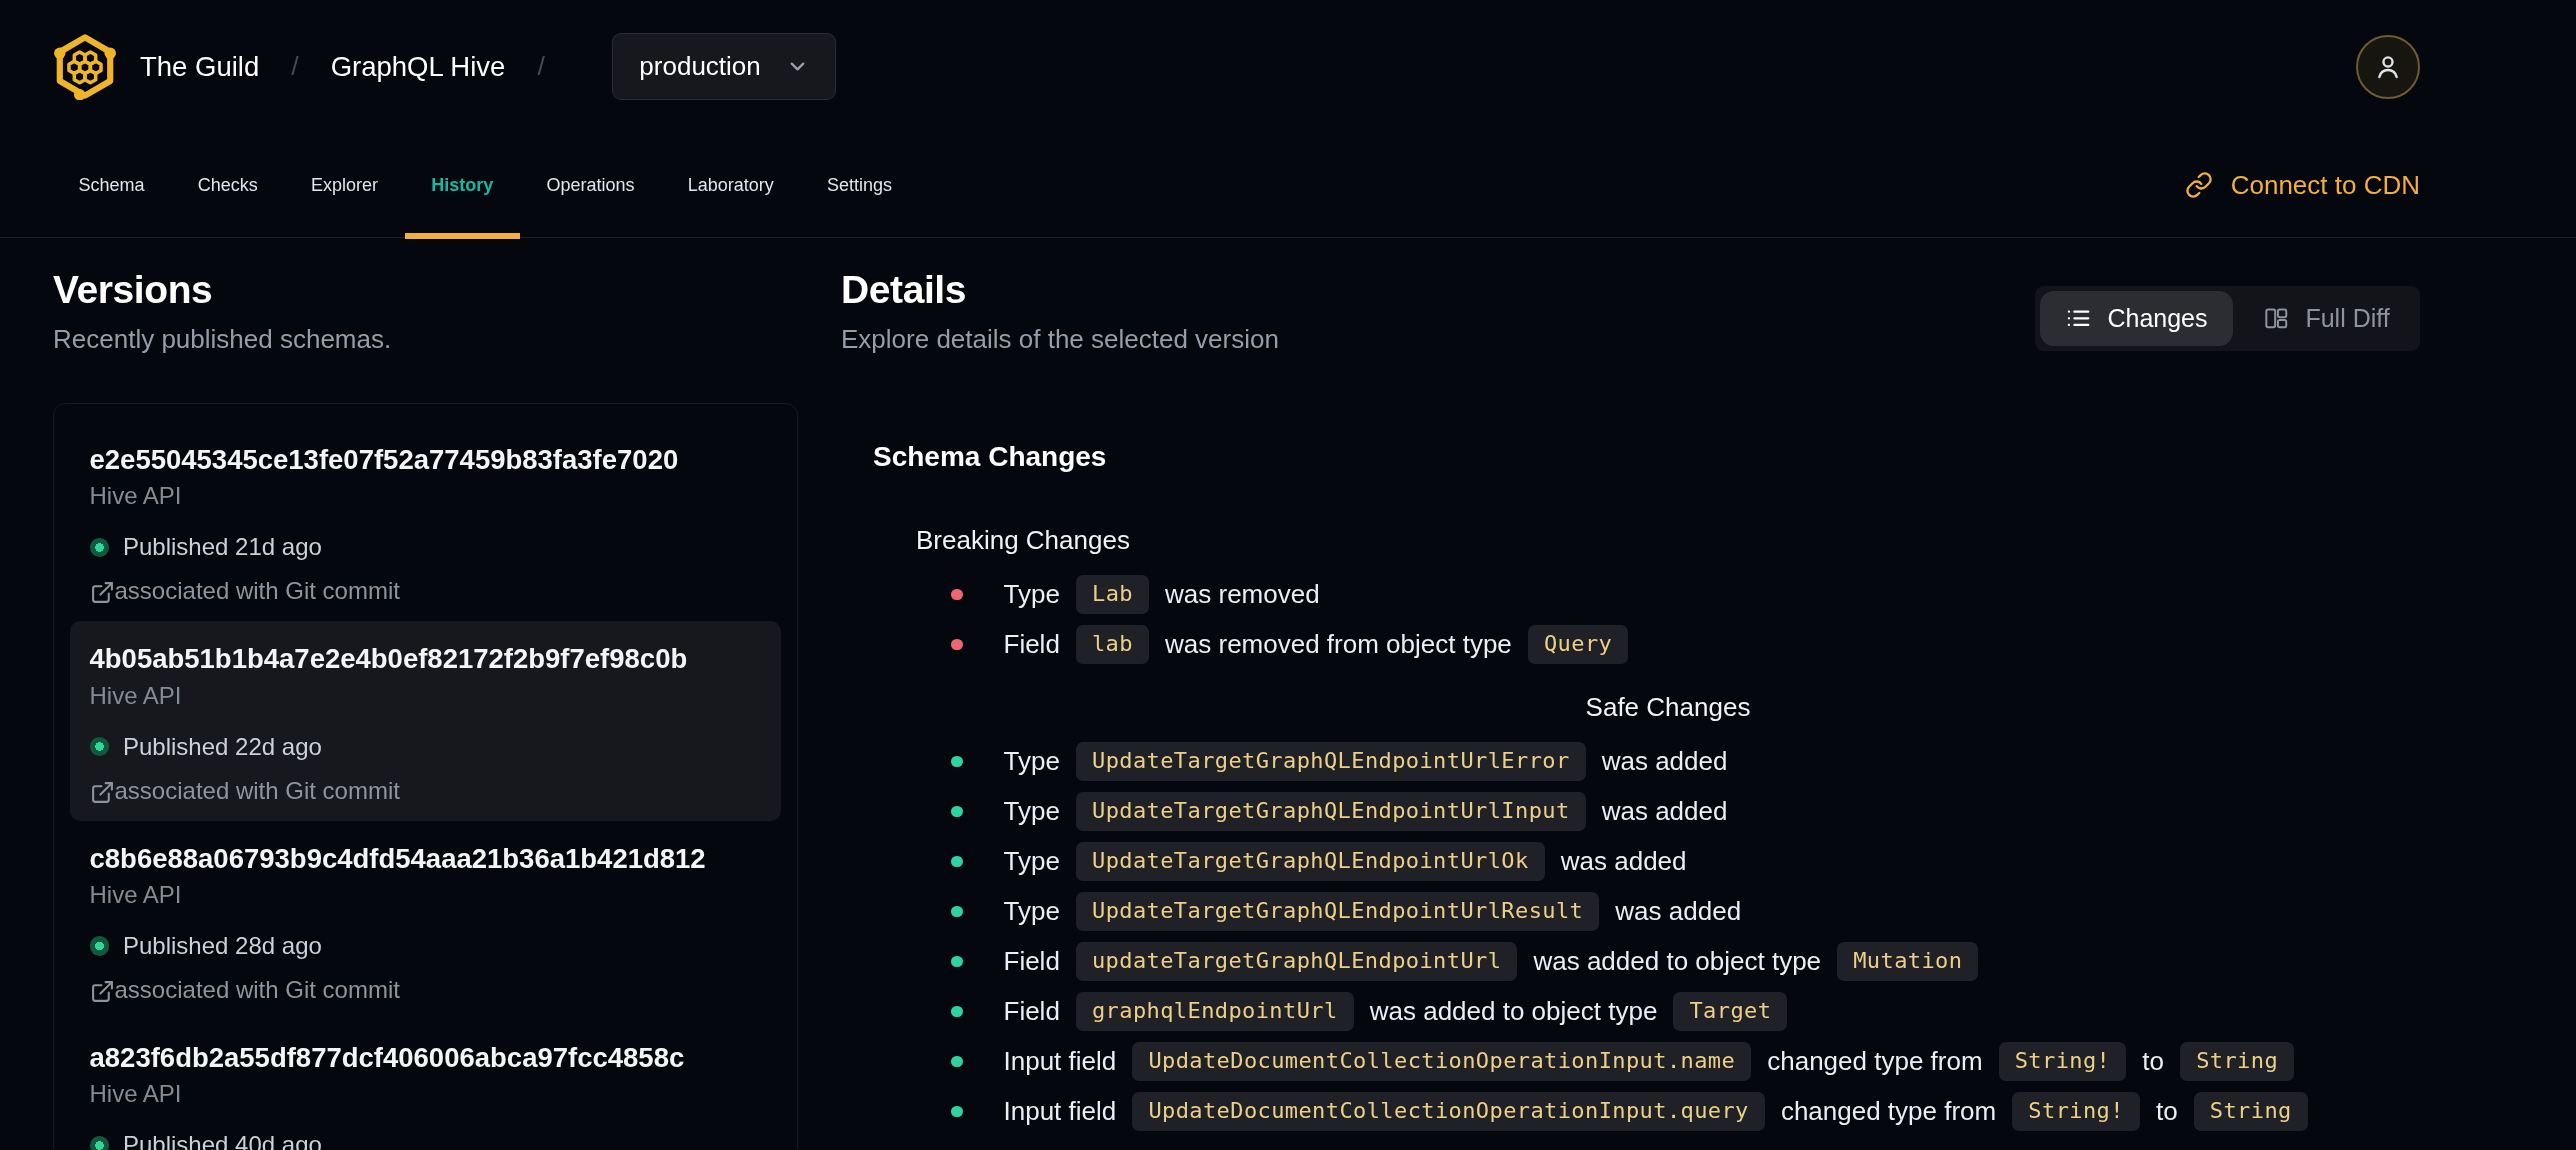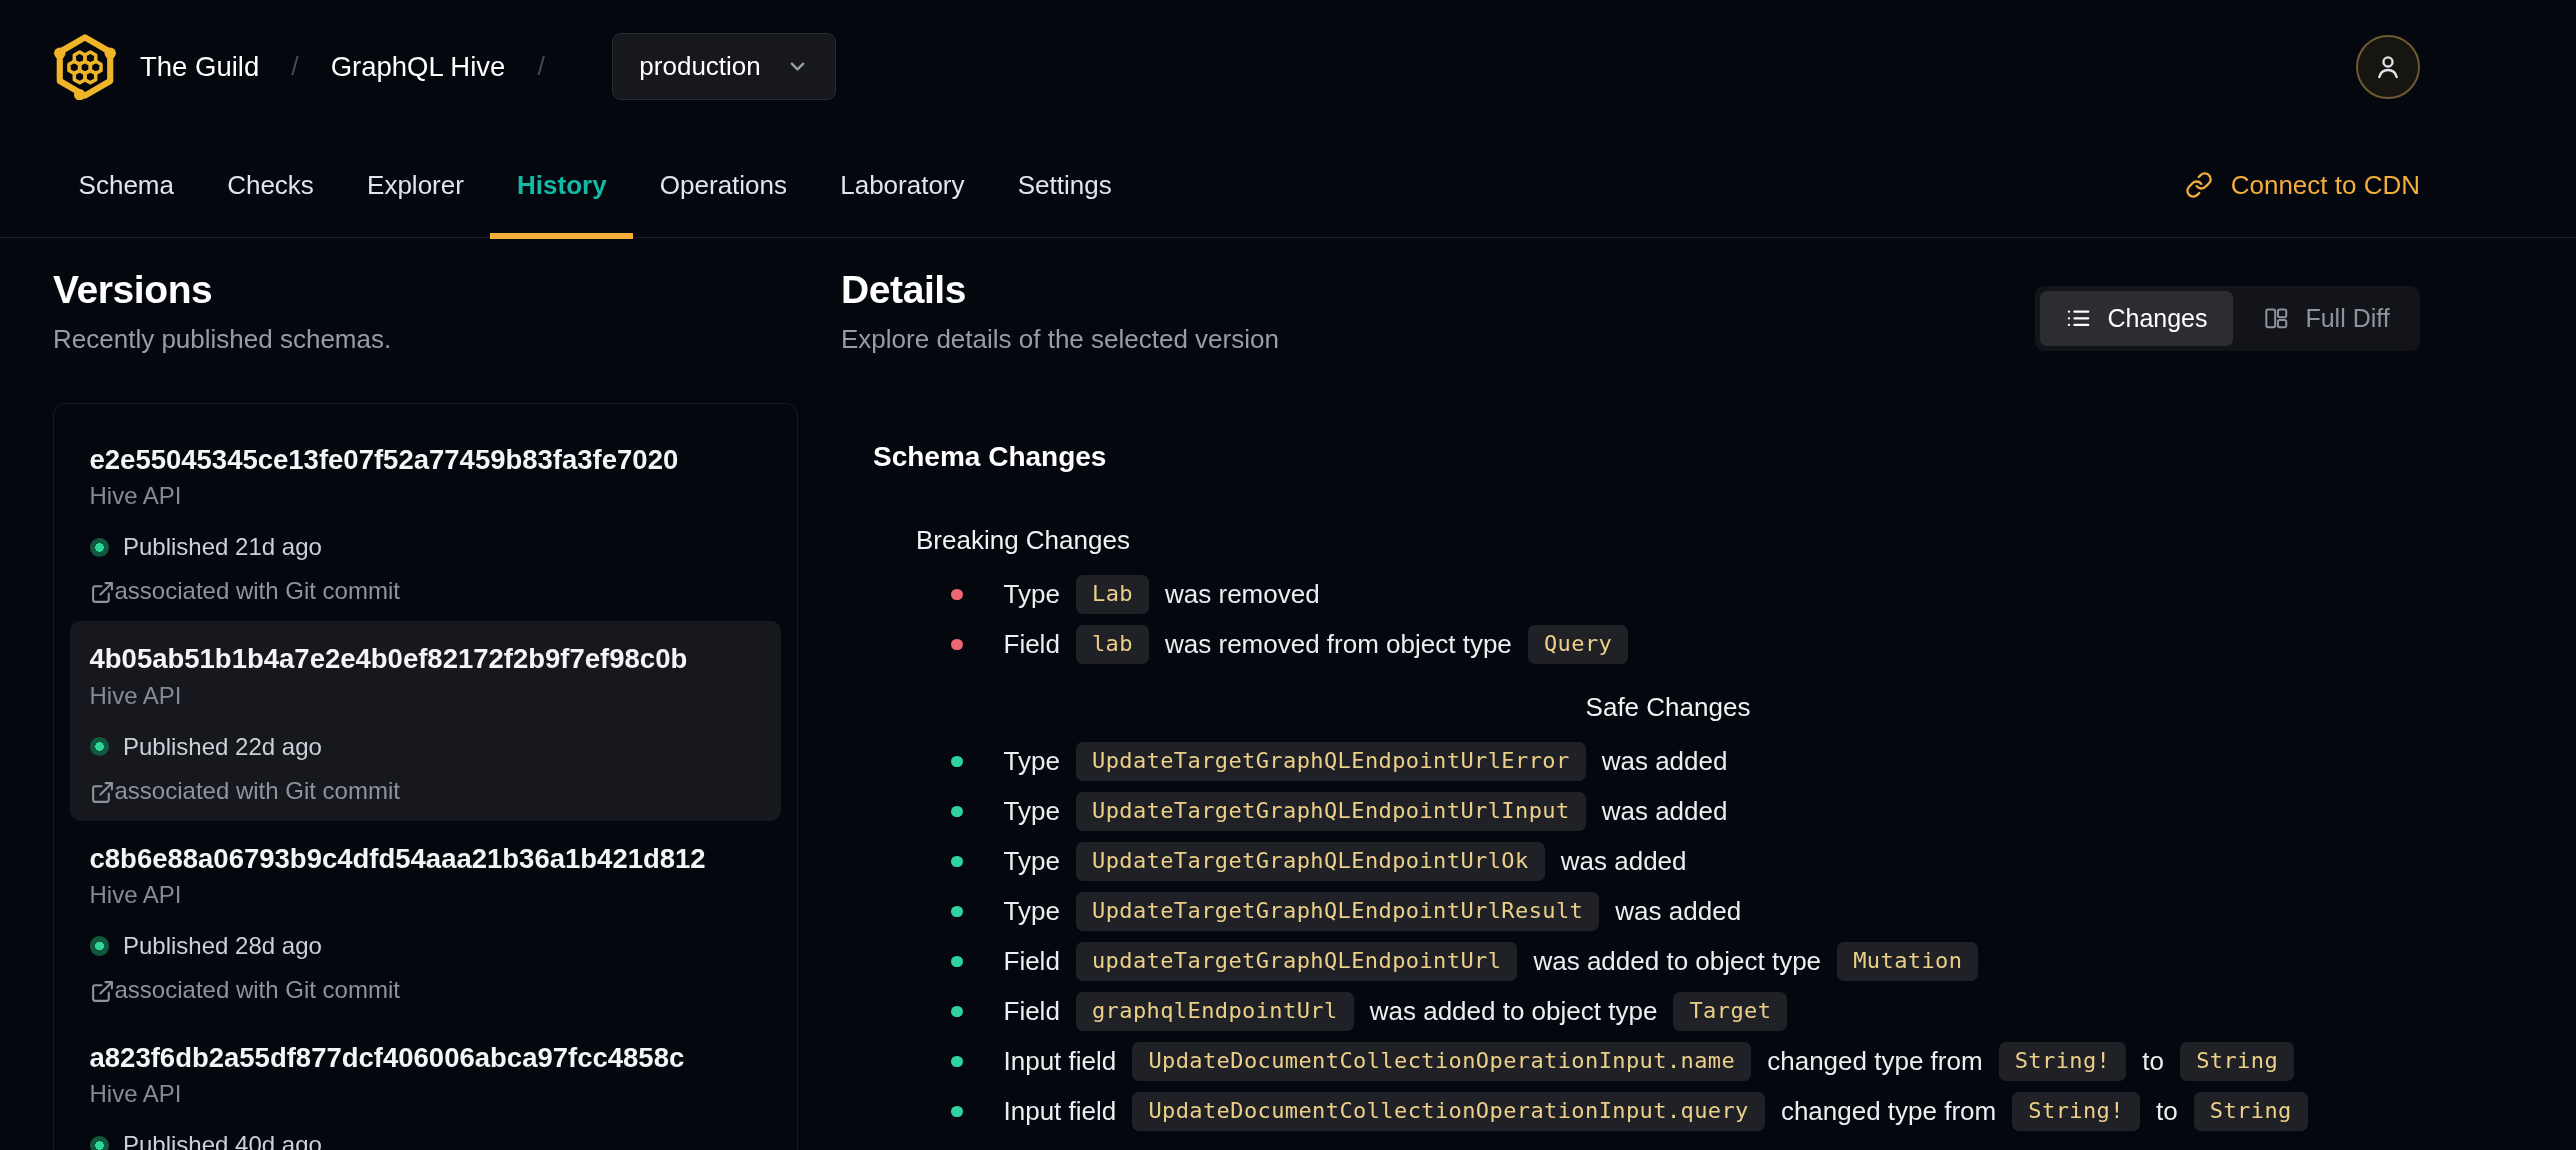--- a/index.html
+++ b/index.html
@@ -30,21 +30,21 @@
     width:64px; height:64px; border-radius:50%;
     background:#161510; border:2.7px solid #6e5b31;
     display:flex; align-items:center; justify-content:center; cursor:pointer;
   }
   .avatar svg { width:32px; height:32px; stroke:#dfe2e6; }
 
   
   .tabbar { height:105px; display:flex; align-items:stretch; padding:0 156px 0 52px; border-bottom:1.8px solid #1d2026; }
   .tab {
     display:flex; align-items:center; padding:0 26.6px;
-    font-size:26px; color:#e2e5ea; position:relative; cursor:pointer; white-space:nowrap;
+    font-size:18px; color:#e2e5ea; position:relative; cursor:pointer; white-space:nowrap;
   }
   .tab.active { color:#14b8a6; font-weight:700; }
   .tab.active::after {
     content:""; position:absolute; left:0; right:0; bottom:-1.8px; height:6.2px;
     background:var(--accent,#f3ae3c);
   }
   .cdn-link { margin-left:auto; display:flex; align-items:center; gap:17.7px; color:var(--accent,#f3ae3c); font-size:26px; cursor:pointer; }
   .cdn-link svg { width:28px; height:28px; stroke:var(--accent,#f3ae3c); }
 
   
@@ -66,21 +66,21 @@
     background:radial-gradient(circle, var(--pubdot,#2fd69a) 0 4.4px, #11583e 4.4px 9.8px);
   }
   .v-git { display:flex; align-items:flex-end; font-size:24px; color:#8e949d; line-height:28px; margin-top:16px; cursor:pointer; }
   .v-git svg { width:25px; height:25px; stroke:#8e949d; flex:none; }
 
   
   .details-head { display:flex; justify-content:space-between; align-items:flex-start; }
   .view-toggle { background:#131419; border-radius:8.9px; padding:5.3px; display:flex; gap:5.3px; margin-top:17.7px; }
   .seg {
     display:flex; align-items:center; gap:16px; height:55px; padding:0 25px;
-    border-radius:7px; font-size:25px; font-weight:500; color:#8e939c; cursor:pointer; white-space:nowrap;
+    border-radius:14px; font-size:25px; font-weight:500; color:#8e939c; cursor:pointer; white-space:nowrap;
   }
   .seg.active { background:#2b2d33; color:#fff; }
   .seg svg { width:26.6px; height:26.6px; stroke:currentColor; }
 
   
   .schema-changes { margin-top:85px; padding-left:32px; }
   .sc-title { font-size:28px; font-weight:700; color:#fff; line-height:34px; }
   .change-group { margin-left:43px; margin-top:51px; }
   .change-group + .change-group { margin-top:23px;text-align:center; }
   .group-title { font-size:26px; font-weight:400; color:#f2f3f5; line-height:30px; }

